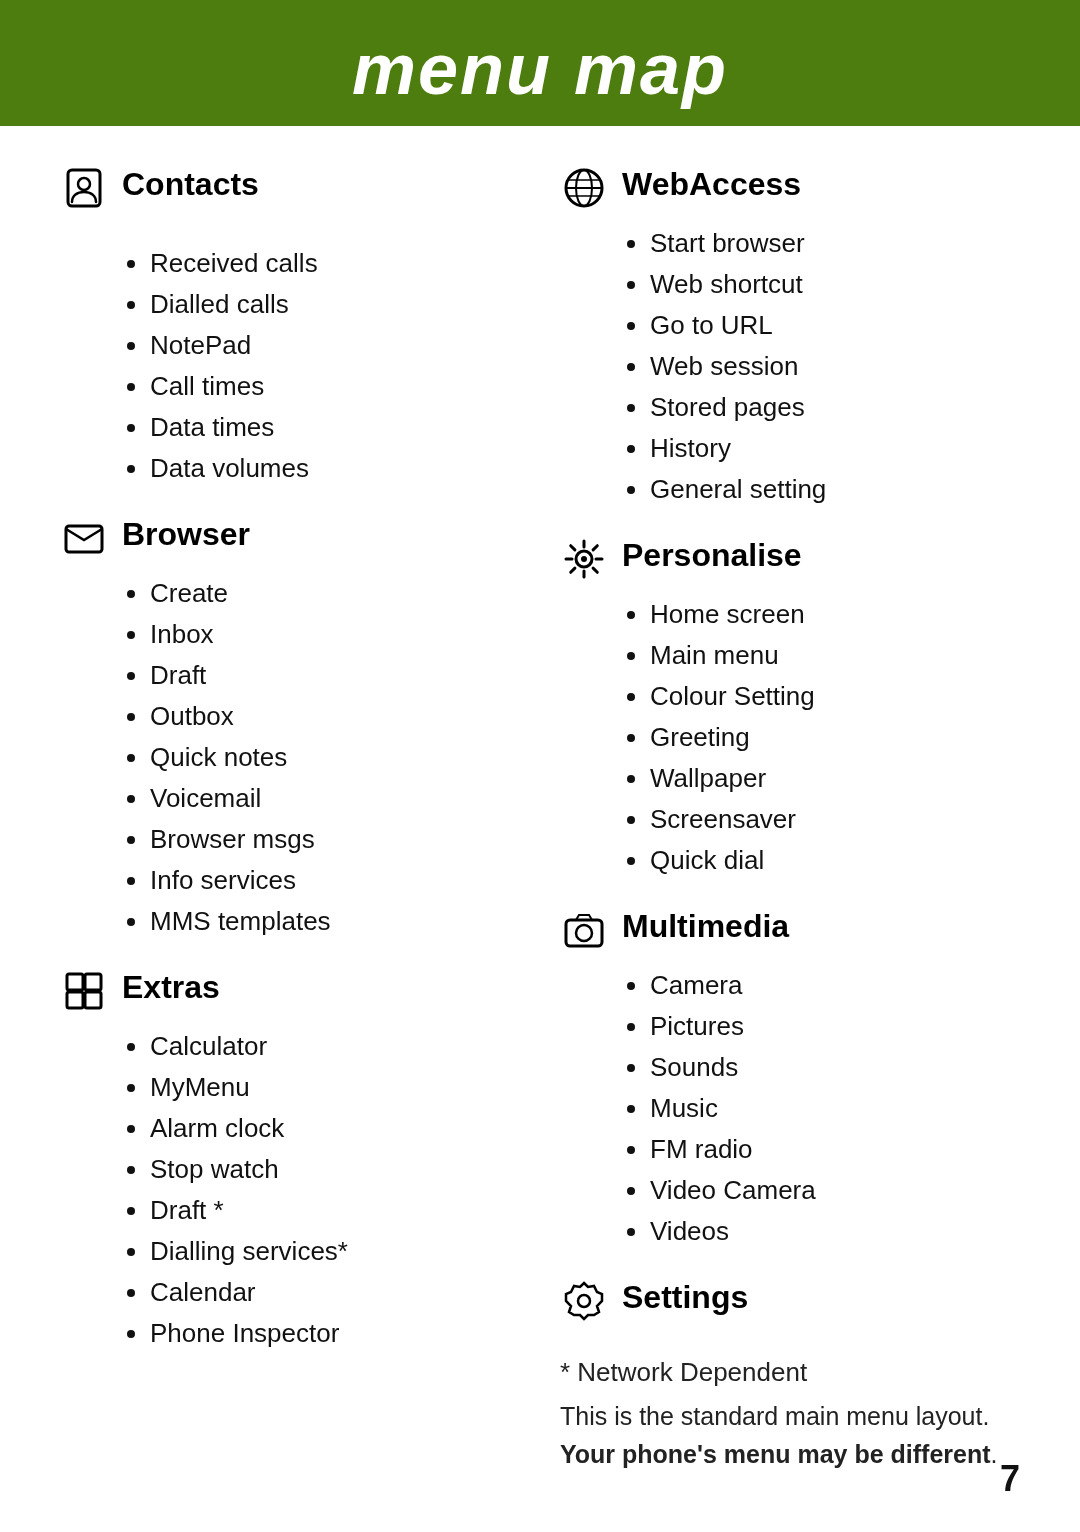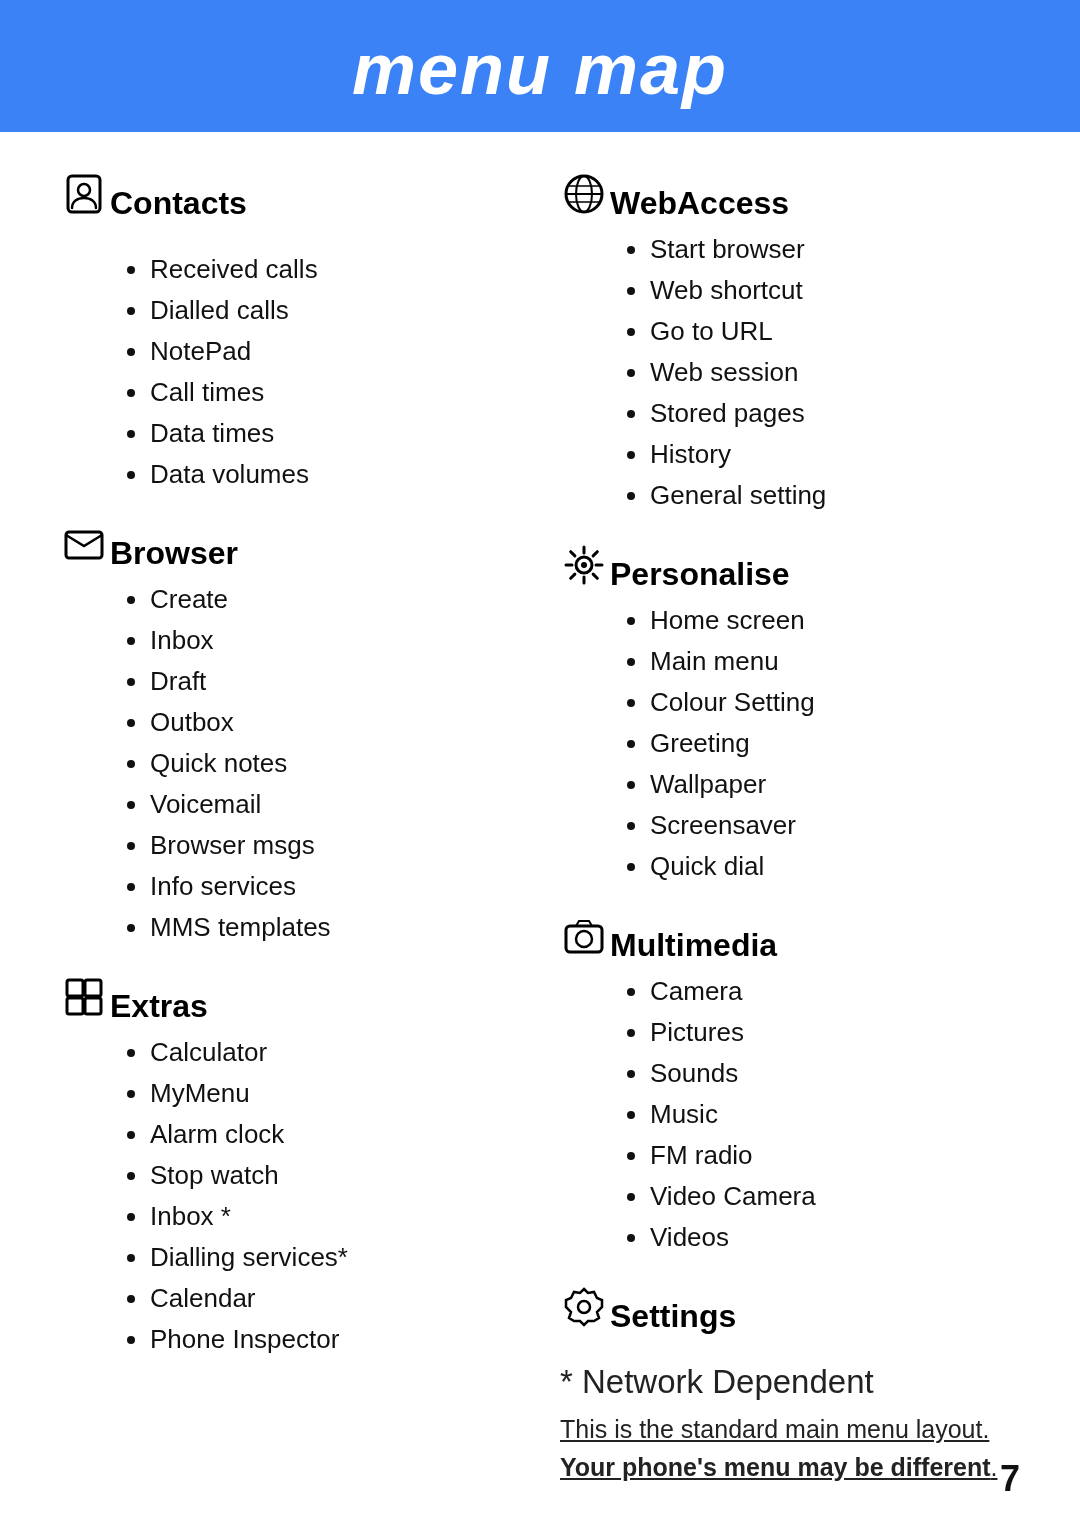--- a/index.html
+++ b/index.html
@@ -6,23 +6,23 @@
 
     body {
       width: 1080px;
       min-height: 1532px;
       background: #ffffff;
       font-family: Arial, Helvetica, sans-serif;
       position: relative;
     }
 
     .header {
-      background: #3b82f6;
+      background: #4d7c0f;
       width: 100%;
-      padding: 28px 0 22px 0;
+      padding: 28px 0 16px 0;
       text-align: center;
     }
 
     .header h1 {
       font-size: 72px;
       font-weight: 900;
       color: #ffffff;
       letter-spacing: 2px;
       font-style: italic;
     }
@@ -43,22 +43,22 @@
       flex: 1;
       padding-left: 20px;
     }
 
     .section {
       margin-bottom: 28px;
     }
 
     .section-header {
       display: flex;
-      align-items: flex-end;
-      gap: 2px;
+      align-items: flex-start;
+      gap: 14px;
       margin-bottom: 8px;
     }
 
     .section-icon {
       font-size: 38px;
       line-height: 1;
       min-width: 48px;
       text-align: center;
     }
 
@@ -78,29 +78,28 @@
       color: #111111;
       line-height: 1.5;
       margin-bottom: 2px;
     }
 
     .footer-note {
       margin-top: 10px;
       font-size: 25px;
       color: #222;
       line-height: 1.5;
-      text-decoration: underline;
     }
 
     .footer-note strong {
       font-weight: 900;
     }
 
     .network-note {
-      font-size: 33px;
+      font-size: 26px;
       color: #222;
       margin-bottom: 4px;
     }
 
     .page-number {
       position: absolute;
       bottom: 32px;
       right: 60px;
       font-size: 36px;
       font-weight: 700;
@@ -178,21 +177,21 @@
             <rect x="23" y="23" width="16" height="16" rx="2" stroke="black" stroke-width="3" fill="none"></rect>
           </svg>
         </span>
         <span class="section-title">Extras</span>
       </div>
       <ul class="section-items">
         <li>Calculator</li>
         <li>MyMenu</li>
         <li>Alarm clock</li>
         <li>Stop watch</li>
-        <li>Inbox *</li>
+        <li>Draft *</li>
         <li>Dialling services*</li>
         <li>Calendar</li>
         <li>Phone Inspector</li>
       </ul>
     </div>
 
 
   </div>
 
   <div class="right-col">

